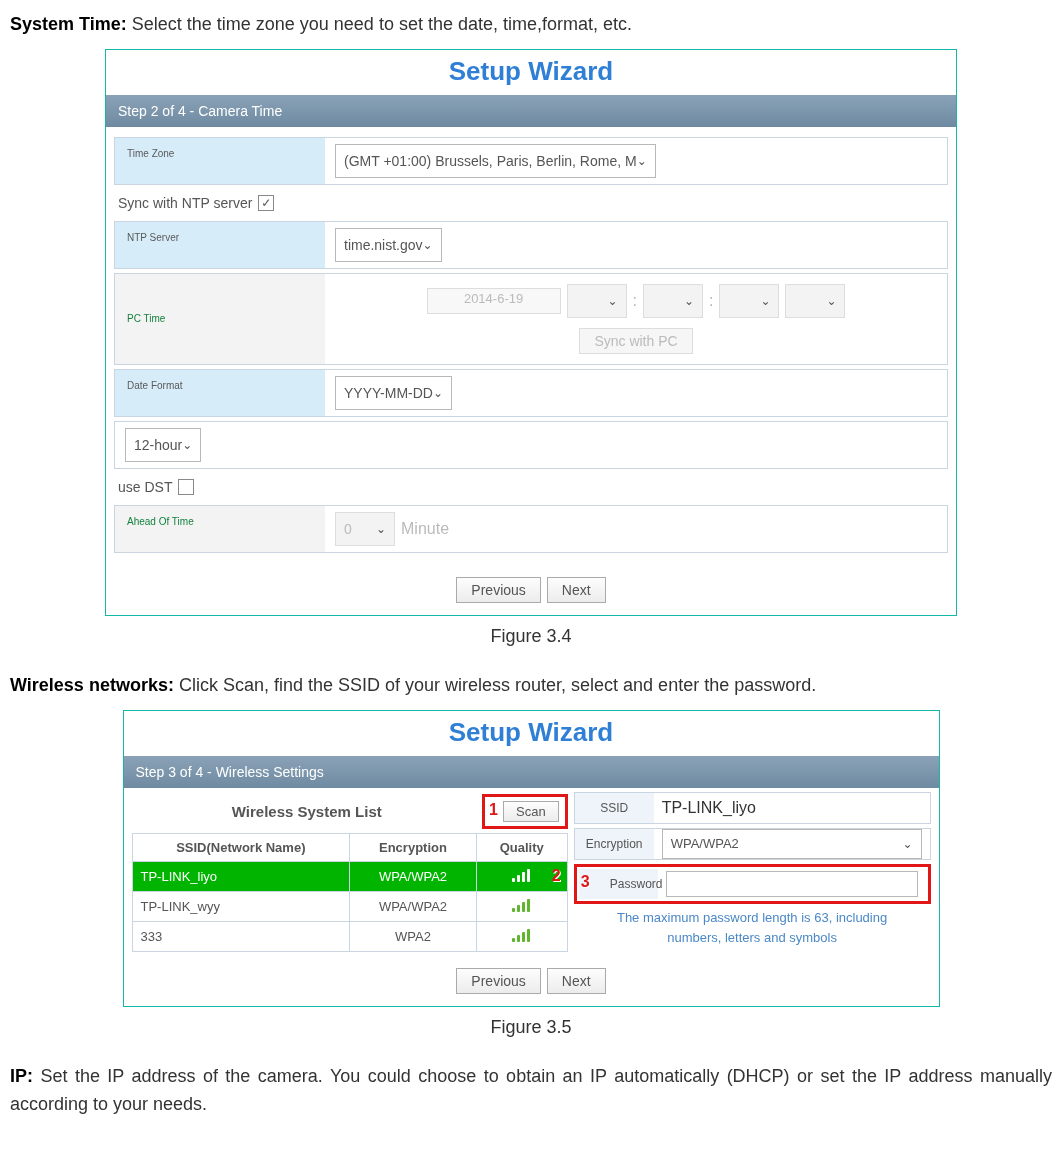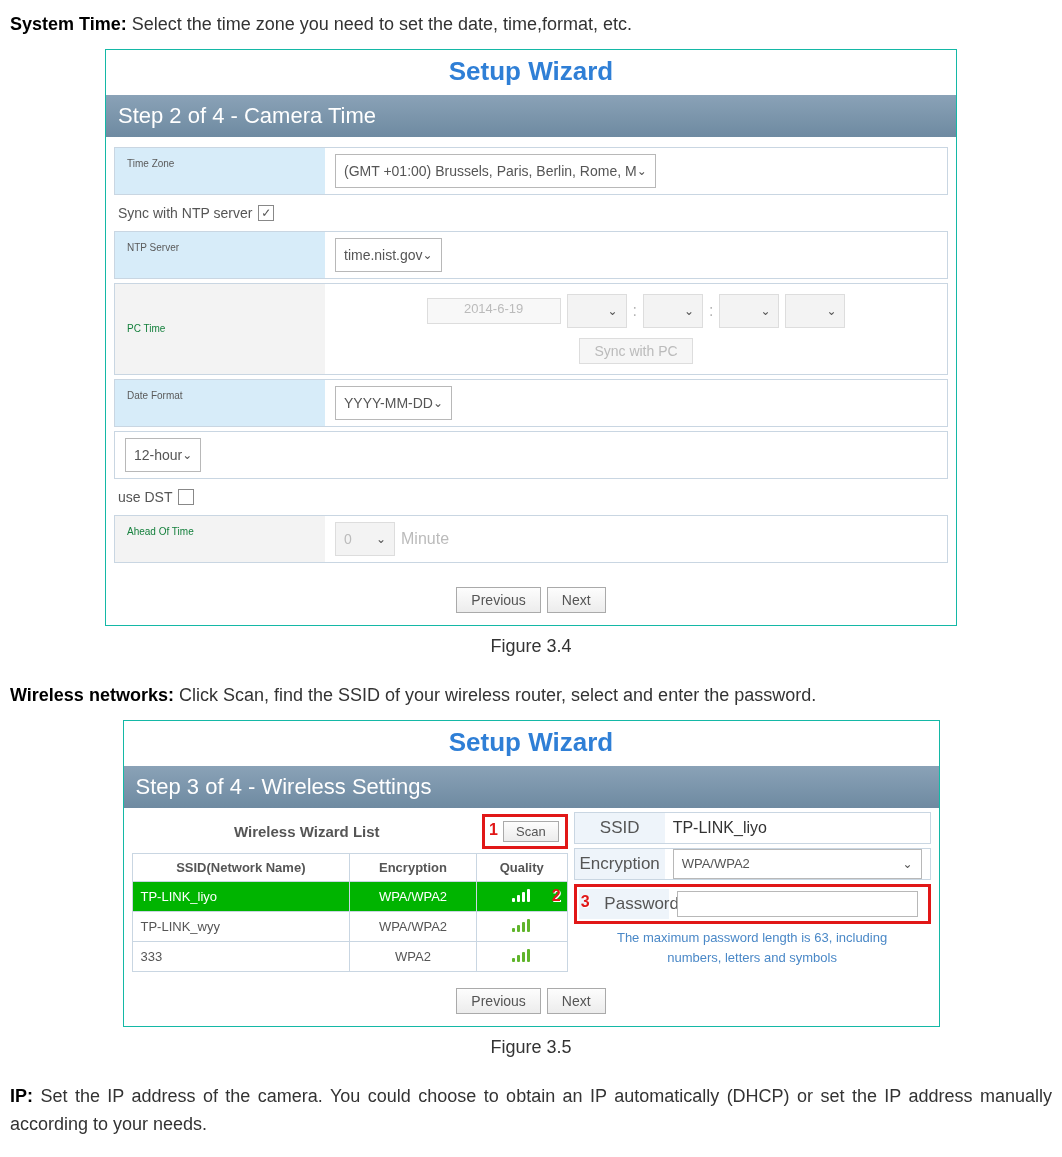--- a/index.html
+++ b/index.html
@@ -34,21 +34,21 @@
     font-size:26px;
     color:#2f7fd6;
     font-weight:bold;
     padding:6px 0 8px 0;
     background:#fff;
   }
   .wiz-step {
     background:#7e98af;
     background:linear-gradient(#8aa2b7,#6e8aa1);
     color:#fff;
-    font-size:22px;
+    font-size:14px;
     padding:8px 12px;
   }
   .wiz-body {
     padding:6px 8px 10px 8px;
   }
   .row {
     display:flex;
     border:1px solid #c9d6e2;
     margin:4px 0;
     align-items:stretch;
@@ -179,24 +179,24 @@
     flex:0.9;
   }
   .side-row {
     display:flex;
     border:1px solid #c9d6e2;
     margin-bottom:4px;
     align-items:stretch;
     height:30px;
   }
   .side-row .sl {
-    width:90px;
+    width:79px;
     background:#eef4fa;
     display:flex;align-items:center;justify-content:center;
-    font-size:17px;color:#555;
+    font-size:12px;color:#555;
   }
   .side-row .sv {
     flex:1;display:flex;align-items:center;padding:0 8px;
   }
   .side-row .sv .select { height:20px;font-size:13px; }
   .text-input {
     flex:1;border:1px solid #b8b8b8;background:#fff;height:20px;padding:2px 6px;font-size:13px;color:#555;
   }
   .pw-wrap { position:relative;border:3px solid #e11717;padding:2px;margin-bottom:4px; }
   .pw-wrap .red-num { position:absolute;left:4px;top:6px; }
@@ -319,21 +319,21 @@
 <p class="doc-para">
   <b>Wireless networks:</b><span> Click Scan, find the SSID of your wireless router, select and enter the password.</span>
 </p>
 
 <div class="wizard wiz2">
   <div class="wiz-title">Setup Wizard</div>
   <div class="wiz-step">Step 3 of 4 - Wireless Settings</div>
   <div class="wiz-body2">
     <div class="wnl">
       <div class="wnl-head">
-        <div class="wnl-title">Wireless Wizard List</div>
+        <div class="wnl-title">Wireless System List</div>
         <div class="scan-box">
           <span class="red-num">1</span>
           <div class="btn" style="padding:2px 12px;font-size:13px">Scan</div>
         </div>
       </div>
       <table class="table">
         <thead>
           <tr>
             <th>SSID(Network Name)</th>
             <th>Encryption</th>

